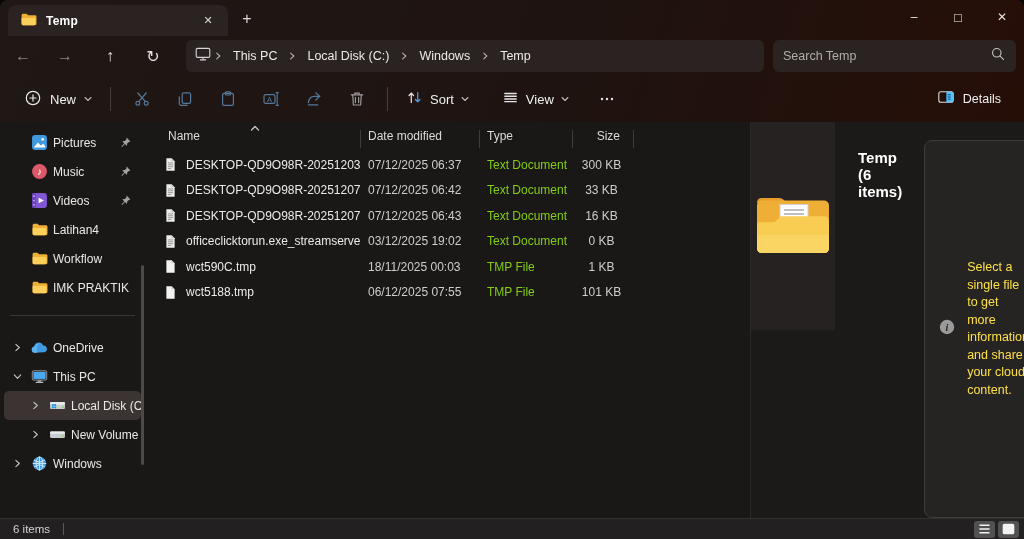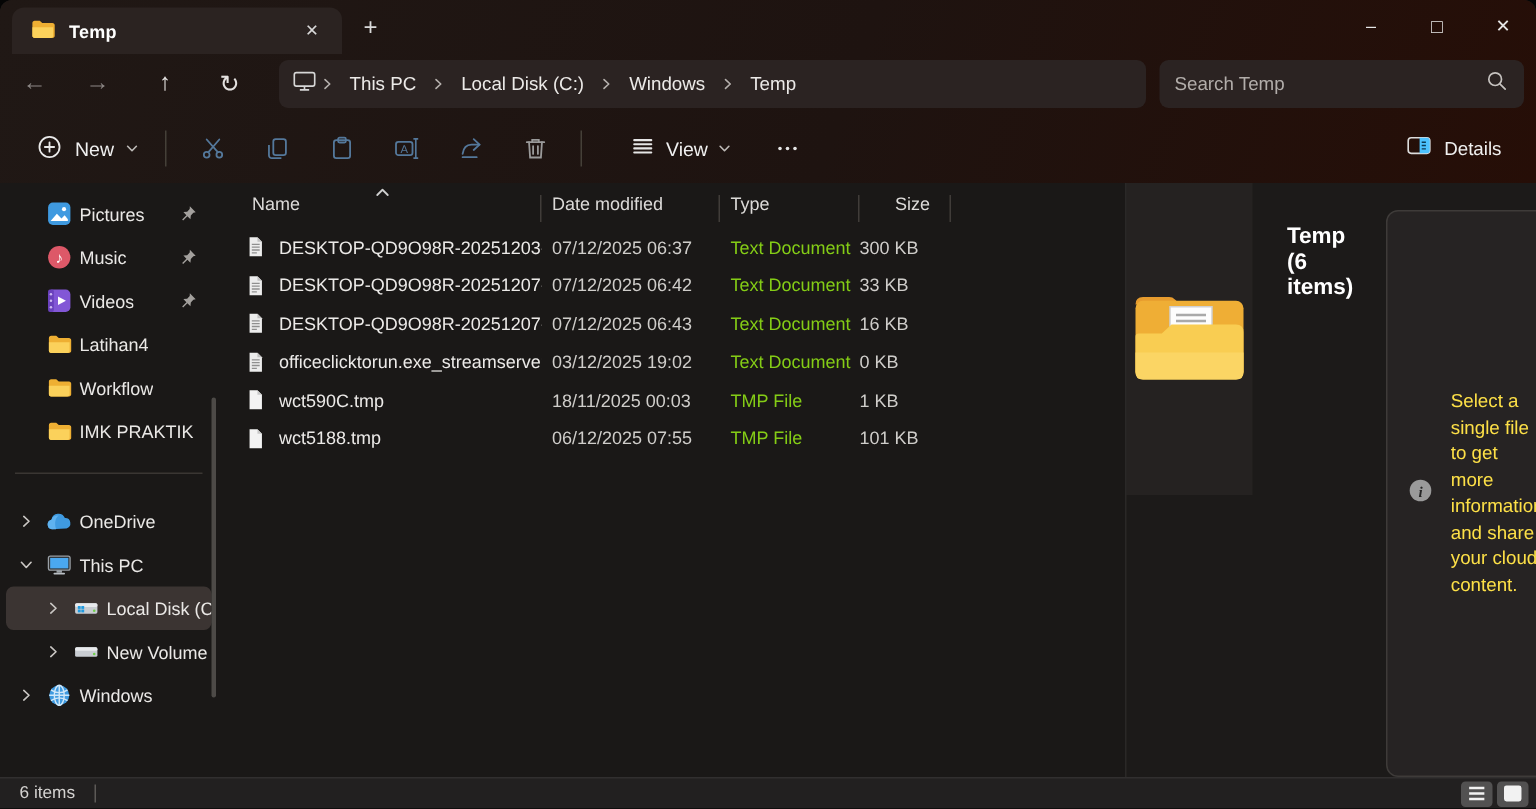--- a/index.html
+++ b/index.html
@@ -77,21 +77,21 @@
   .h-type { width:93px;  padding-left:7px; }
   .h-size { width:61px;  justify-content:flex-end; padding-right:14px; }
   .sort-caret { position:absolute; left:99px; top:-4px; }
 
   .frow { display:flex; height:25.5px; align-items:center; font-size:12px; border-radius:4px; }
   .c-name { width:211px; display:flex; align-items:center; gap:8px; padding-left:13px; color:#eceae8;
             white-space:nowrap; overflow:hidden; }
   .c-name .fic { flex:none; display:flex; }
   .c-date { width:119px; padding-left:7px; color:#cfcdca; }
   .c-type { width:93px;  padding-left:7px; color:#84cc16; }
-  .c-size { width:61px;  text-align:left; padding-right:4px; color:#cfcdca; }
+  .c-size { width:61px;  text-align:center; padding-right:4px; color:#cfcdca; }
 
   .preview { width:273px; flex:none; background:#1c1a19; display:flex; flex-direction:row; }
   .preview-img { height:208px; background:#252221; display:flex; align-items:center; justify-content:center; }
   .preview-title { margin:27px 0 0 23px; font-size:15px; font-weight:bold; color:#fff; }
   .info-card { margin:18px 17px 0 22px; border:1px solid #3e3b39; background:#262323; border-radius:8px;
                padding:13px 12px 13px 13px; display:flex; gap:11px; align-items:center; }
   .info-card .txt { font-size:12.5px; line-height:1.4; color:#fde047; }
 
   
   .statusbar { position:absolute; left:0; right:0; bottom:0; height:21px; background:#222020;
@@ -247,20 +247,40 @@
         <svg width="18" height="18" viewBox="0 0 18 18">
             <g stroke="#9a9a9a" stroke-width="1.2" fill="none" stroke-linecap="round">
               <path d="M3.2 4.8h11.6"></path>
               <path d="M6.8 4.6V3.2h4.4v1.4"></path>
               <path d="M4.7 4.8l.7 10.2h7.2l.7-10.2"></path>
               <path d="M7.4 7.4v5.2M10.6 7.4v5.2"></path>
             </g>
           </svg>
       </span>
       <span class="tb-sep"></span>
+      <div class="tb-group">
+        <span class="ic">
+          <svg width="17" height="17" viewBox="0 0 18 18">
+              <g fill="none" stroke-linecap="round" stroke-linejoin="round" stroke-width="1.3">
+                <g stroke="#e6e6e6">
+                  <path d="M5.6 14.2V4.4M5.6 4.4L3.2 6.9M5.6 4.4L8 6.9"></path>
+                </g>
+                <g stroke="#4f9ddd">
+                  <path d="M12.4 3.8v9.8M12.4 13.6L10 11.1M12.4 13.6l2.4-2.5"></path>
+                </g>
+              </g>
+            </svg>
+        </span>
+        <span>Sort</span>
+        <span class="chev-sm">
+          <svg width="10" height="10" viewBox="0 0 12 12">
+              <path d="M2.5 4.2L6 7.8l3.5-3.6" stroke="#bdbab7" stroke-width="1.3" fill="none" stroke-linecap="round" stroke-linejoin="round"></path>
+            </svg>
+        </span>
+      </div>
       <div class="tb-group" style="margin-left:14px">
         <span class="ic">
           <svg width="17" height="17" viewBox="0 0 18 18">
               <g stroke="#e6e6e6" stroke-width="1.5" stroke-linecap="round">
                 <path d="M3 4.7h12M3 7.6h12M3 10.5h12M3 13.4h12"></path>
               </g>
             </svg>
         </span>
         <span>View</span>
         <span class="chev-sm">

